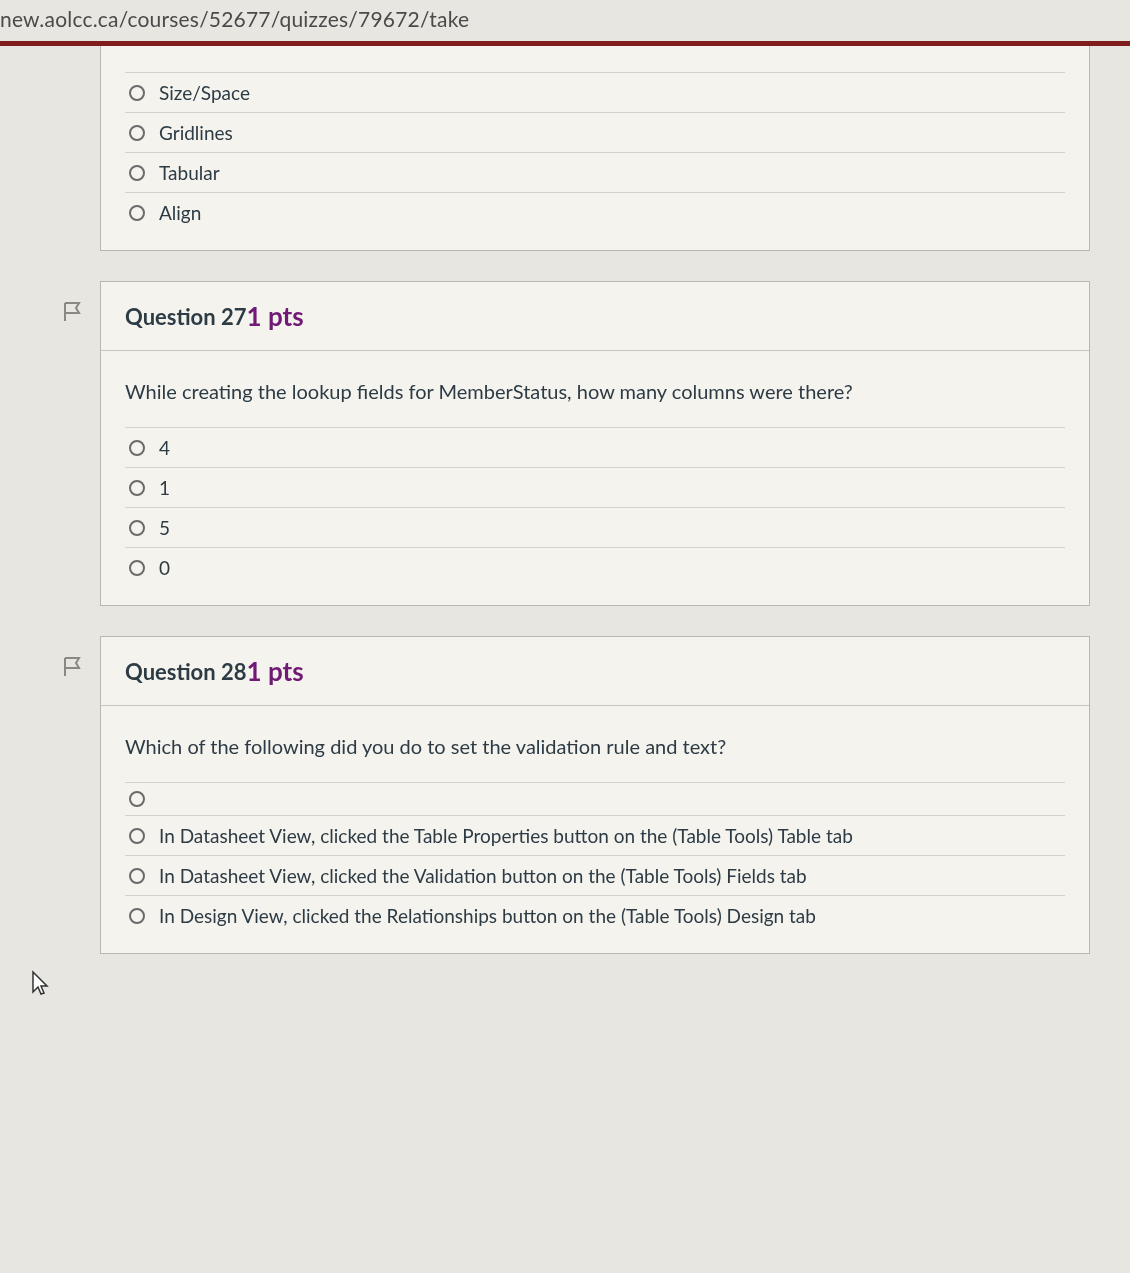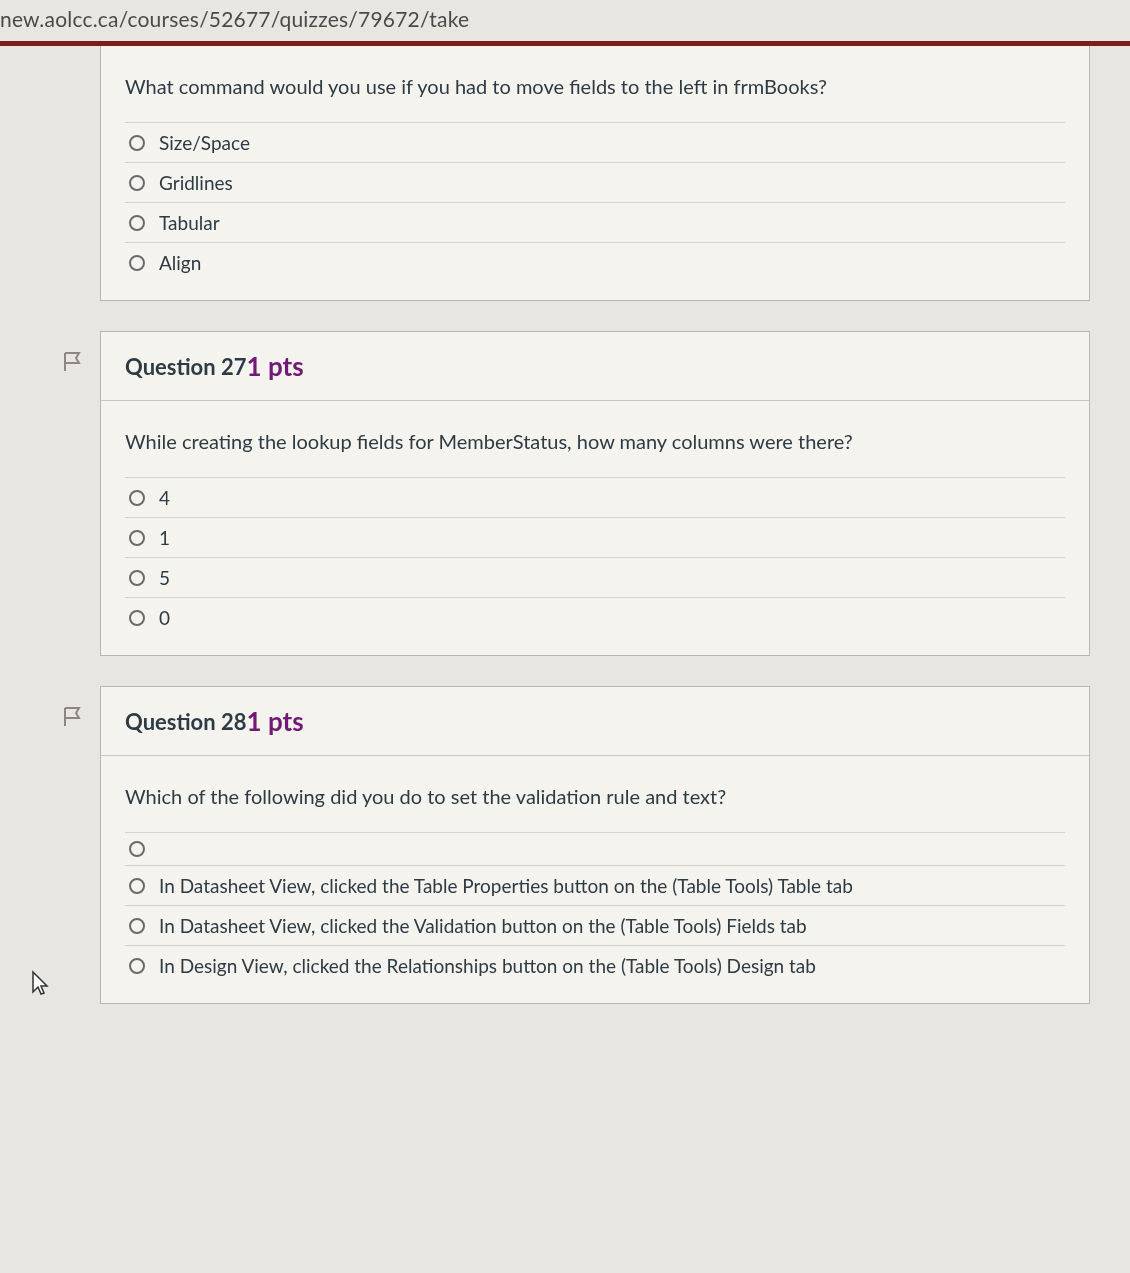--- a/index.html
+++ b/index.html
@@ -109,21 +109,20 @@
 <body>
 
 <div class="url-bar">
   <span>new.aolcc.ca/courses/52677/quizzes/79672/take</span>
 </div>
 
 <div class="content">
 
   <div class="question-card first">
     <div class="q-body">
-      <div class="q-text">What command would you use if you had to move fields to the left in frmBooks?</div>
 
       <div class="option-row">
         <span class="radio"></span>
         <span>Size/Space</span>
       </div>
       <div class="option-row">
         <span class="radio"></span>
         <span>Gridlines</span>
       </div>
       <div class="option-row">

